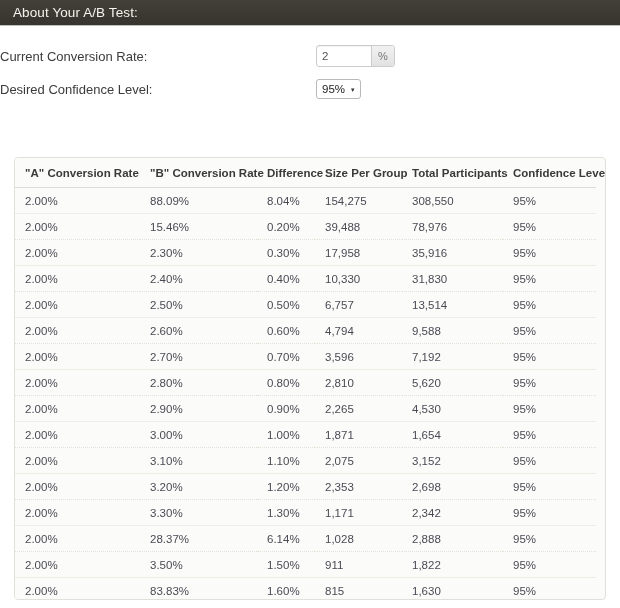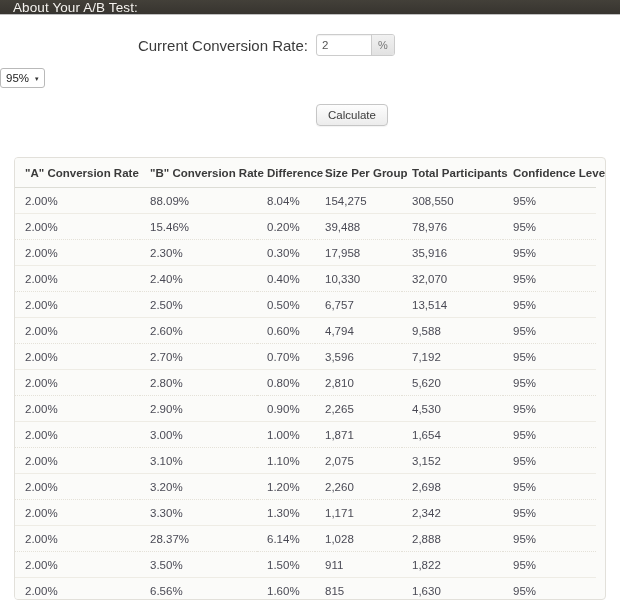--- a/index.html
+++ b/index.html
@@ -11,21 +11,21 @@
     height: 608px;
     background: #ffffff;
     font-family: "Liberation Sans", sans-serif;
     font-size: 12px;
     color: #333333;
     overflow: hidden;
   }
 
   
   #app-header {
-    height: 14px;
+    height: 25px;
     background: #3c3a35;
     background: linear-gradient(#434039, #37342f);
     display: flex;
     align-items: center;
     padding: 0 8px 0 13px;
     box-sizing: border-box;
     box-shadow: 0 1px 0 rgba(0,0,0,0.25);
     text-decoration: underline;
   }
   #app-header .title {
@@ -40,24 +40,24 @@
     height: 112px;
     box-sizing: border-box;
   }
   .form-row {
     display: flex;
     align-items: center;
     margin-bottom: 12px;
   }
   .form-label {
     width: 316px;
-    text-align: right;
+    text-align: left;
     padding-right: 8px;
     box-sizing: border-box;
-    font-size: 15px;
+    font-size: 13px;
     color: #3b3b3b;
   }
   .field-wrap { display: flex; align-items: stretch; }
 
   
   .input-group {
     display: flex;
     align-items: stretch;
     border: 1px solid #cccccc;
     border-radius: 3px;
@@ -198,34 +198,29 @@
     <div class="form-label">Current Conversion Rate:</div>
     <div class="field-wrap">
       <div class="input-group">
         <input type="text" value="2" style="">
         <span class="input-addon">%</span>
       </div>
     </div>
   </div>
 
   <div class="form-row">
+    <div class="form-label">Desired Confidence Level:</div>
     <div class="field-wrap">
       <div class="select-box">
         <span>95%</span>
         <span class="caret">▾</span>
       </div>
     </div>
   </div>
 
-  <div class="form-row" id="calc-row">
-    <div class="form-label"></div>
-    <div class="field-wrap">
-      <button class="btn">Calculate</button>
-    </div>
-  </div>
 
 </div>
 
 <div id="results-panel">
   <div id="results-scroll">
     <table class="results">
       <colgroup>
         <col class="c0">
           <col class="c1">
           <col class="c2">
@@ -266,21 +261,21 @@
             <td>0.30%</td>
             <td>17,958</td>
             <td>35,916</td>
             <td>95%</td>
           </tr>
           <tr>
             <td>2.00%</td>
             <td>2.40%</td>
             <td>0.40%</td>
             <td>10,330</td>
-            <td>32,070</td>
+            <td>31,830</td>
             <td>95%</td>
           </tr>
           <tr>
             <td>2.00%</td>
             <td>2.50%</td>
             <td>0.50%</td>
             <td>6,757</td>
             <td>13,514</td>
             <td>95%</td>
           </tr>
@@ -329,21 +324,21 @@
             <td>3.10%</td>
             <td>1.10%</td>
             <td>2,075</td>
             <td>3,152</td>
             <td>95%</td>
           </tr>
           <tr>
             <td>2.00%</td>
             <td>3.20%</td>
             <td>1.20%</td>
-            <td>2,260</td>
+            <td>2,353</td>
             <td>2,698</td>
             <td>95%</td>
           </tr>
           <tr>
             <td>2.00%</td>
             <td>3.30%</td>
             <td>1.30%</td>
             <td>1,171</td>
             <td>2,342</td>
             <td>95%</td>
@@ -359,21 +354,21 @@
           <tr>
             <td>2.00%</td>
             <td>3.50%</td>
             <td>1.50%</td>
             <td>911</td>
             <td>1,822</td>
             <td>95%</td>
           </tr>
           <tr>
             <td>2.00%</td>
-            <td>6.56%</td>
+            <td>83.83%</td>
             <td>1.60%</td>
             <td>815</td>
             <td>1,630</td>
             <td>95%</td>
           </tr>
         </tbody>
     </table>
   </div>
 </div>
 

